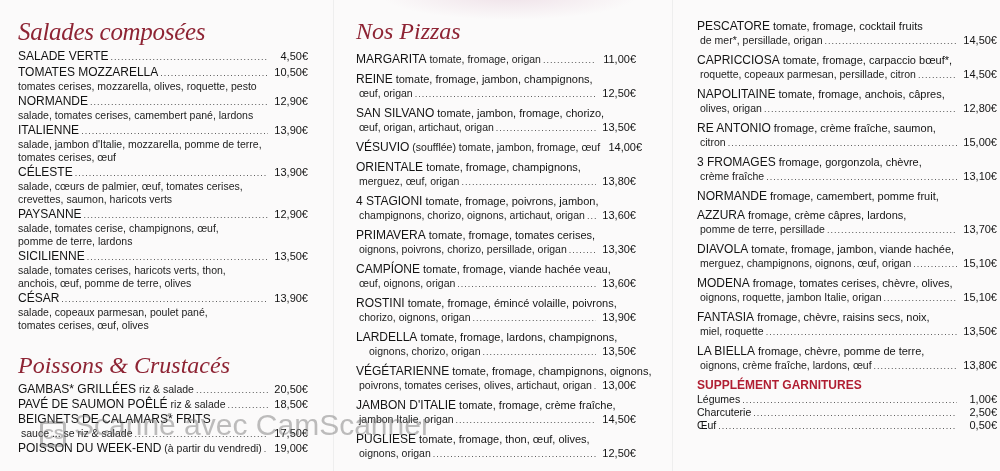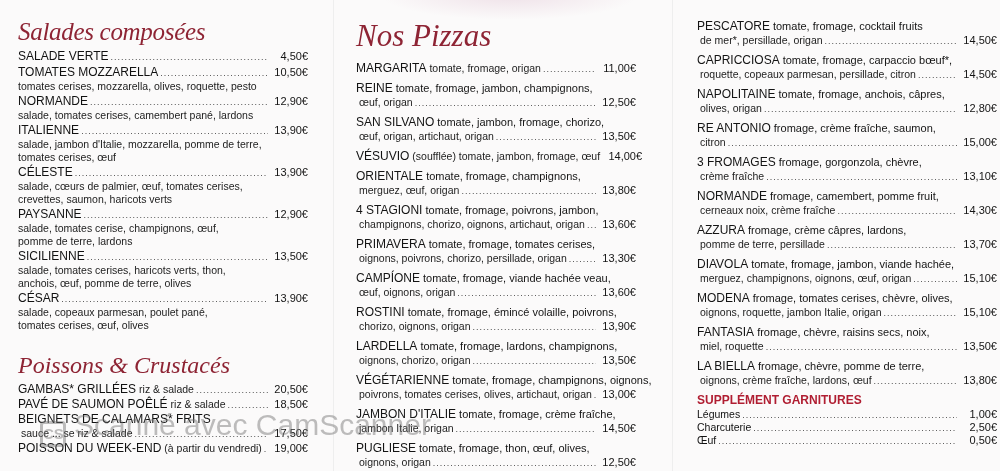--- a/index.html
+++ b/index.html
@@ -7,21 +7,21 @@
   body { font-family: "Liberation Sans", sans-serif; color: #141414; position: relative; }
   .col { position: absolute; top: 0; height: 471px; }
   .col1 { left: 18px; width: 290px; }
   .col2 { left: 356px; width: 280px; }
   .col3 { left: 697px; width: 300px; }
   .pinkglow { position: absolute; left: 380px; top: -30px; width: 260px; height: 50px; border-radius: 50%;
     background: radial-gradient(ellipse at center, #efe1e8 0%, rgba(251,250,250,0) 70%); }
   .fold { position: absolute; top: 0; width: 1px; height: 471px; background: #eeeeee; }
   .h-script { font-family: "Liberation Serif", serif; font-style: italic; color: #8e2434; text-align: left; font-weight: normal; }
   .h1 { font-size: 25px; margin-top: 18px; margin-bottom: 3px; letter-spacing: -0.3px; }
-  .h2 { font-size: 31px; margin-top: 18px; margin-bottom: 7px; }
+  .h2 { font-size: 24px; margin-top: 18px; margin-bottom: 7px; }
   .h3 { font-size: 24px; margin-top: 20px; margin-bottom: 3px; }
   .line { display: flex; align-items: baseline; font-size: 11px; line-height: 14px; white-space: nowrap; }
   .line .name { font-size: 12px; font-weight: normal; color: #111; }
   .line .desc { font-size: 10.5px; color: #222; }
   .line .dots { flex: 1; overflow: hidden; color: #444; font-size: 9px; margin: 0 2px; letter-spacing: 1px; }
   .line .dots::after { content: "......................................................................................................................................................................"; }
   .line .price { font-size: 11px; text-align: right; min-width: 38px; }
   .sub { font-size: 10.5px; line-height: 13px; color: #222; }
   .salad-item { margin-bottom: 1px; }
   .pz { margin-bottom: 5px; }
@@ -216,21 +216,21 @@
         <div class="top"><span class="name">ROSTINI</span><span class="desc" style="margin-left: 3px;">tomate, fromage, émincé volaille, poivrons,</span></div>
         <div class="line">
           <span class="desc" style="margin-left: 3px;">chorizo, oignons, origan</span>
           <span class="dots"></span>
           <span class="price">13,90€</span>
         </div>
       </div>
       <div class="pz">
         <div class="top"><span class="name">LARDELLA</span><span class="desc" style="margin-left: 3px;">tomate, fromage, lardons, champignons,</span></div>
         <div class="line">
-          <span class="desc" style="margin-left: 3px;">oignons, chorizo, origan</span>
+          <span class="desc" style="margin-left: 13px;">oignons, chorizo, origan</span>
           <span class="dots"></span>
           <span class="price">13,50€</span>
         </div>
       </div>
       <div class="pz">
         <div class="top"><span class="name">VÉGÉTARIENNE</span><span class="desc" style="margin-left: 3px;">tomate, fromage, champignons, oignons,</span></div>
         <div class="line">
           <span class="desc" style="margin-left: 3px;">poivrons, tomates cerises, olives, artichaut, origan</span>
           <span class="dots"></span>
           <span class="price">13,00€</span>
@@ -293,25 +293,20 @@
       <div class="pz">
         <div class="top"><span class="name">3 FROMAGES</span><span class="desc" style="margin-left: 3px;">fromage, gorgonzola, chèvre,</span></div>
         <div class="line">
           <span class="desc" style="margin-left: 3px;">crème fraîche</span>
           <span class="dots"></span>
           <span class="price">13,10€</span>
         </div>
       </div>
       <div class="pz">
         <div class="top"><span class="name">NORMANDE</span><span class="desc" style="margin-left: 3px;">fromage, camembert, pomme fruit,</span></div>
-        <div class="line">
-          <span class="desc" style="margin-left: 3px;">cerneaux noix, crème fraîche</span>
-          <span class="dots"></span>
-          <span class="price">14,30€</span>
-        </div>
       </div>
       <div class="pz">
         <div class="top"><span class="name">AZZURA</span><span class="desc" style="margin-left: 3px;">fromage, crème câpres, lardons,</span></div>
         <div class="line">
           <span class="desc" style="margin-left: 3px;">pomme de terre, persillade</span>
           <span class="dots"></span>
           <span class="price">13,70€</span>
         </div>
       </div>
       <div class="pz">

